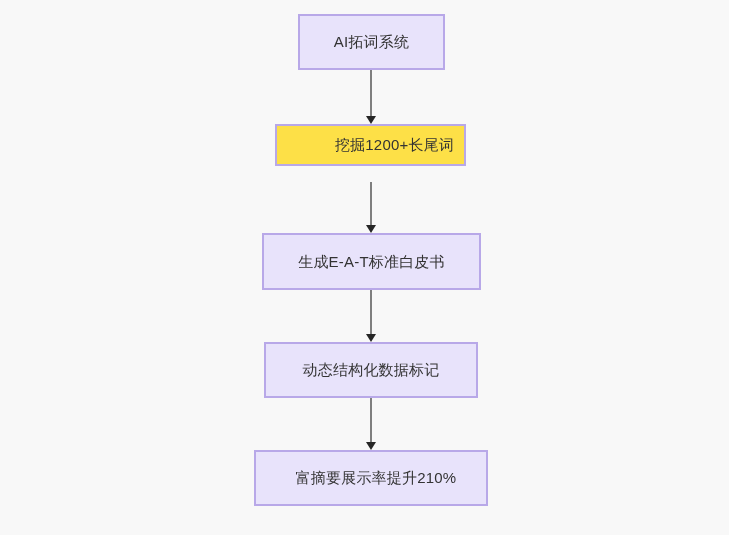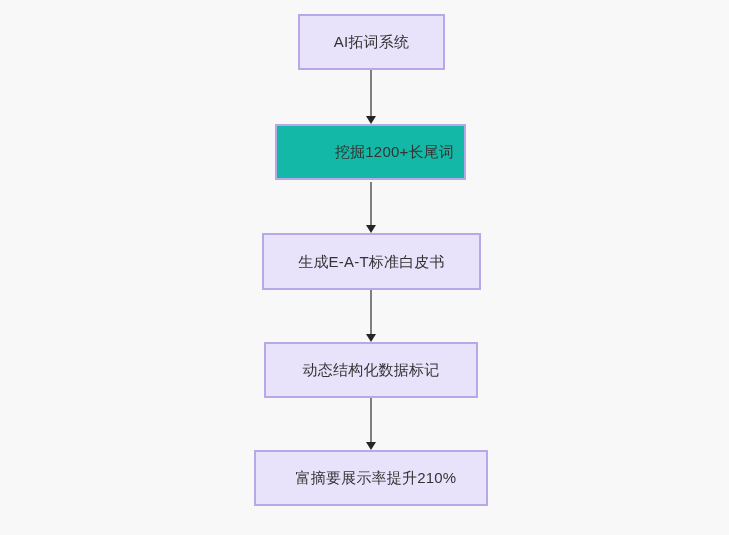--- a/index.html
+++ b/index.html
@@ -74,21 +74,21 @@
     <div class="edge-head" style="top: 44px; border-top-color: rgb(38, 38, 38);"></div>
   </div>
   <div class="edge" style="left: 371px; top: 398px;">
     <div class="edge-line" style="height: 45px; background: rgb(127, 127, 127);"></div>
     <div class="edge-head" style="top: 44px; border-top-color: rgb(38, 38, 38);"></div>
   </div>
 
   <div class="node" style="left: 298px; top: 14px; width: 147px; height: 56px; background: rgb(232, 227, 251); border-color: rgb(184, 168, 232);">
     <span class="node-label" style="color: rgb(51, 51, 51);">AI拓词系统</span>
   </div>
-  <div class="node" style="left: 275px; top: 124px; width: 191px; height: 56px; background: #14b8a6; border-color: rgb(184, 168, 232); padding-left: 48px;">
+  <div class="node" style="left: 275px; top: 124px; width: 191px; height: 42px; background: #fde047; border-color: rgb(184, 168, 232); padding-left: 48px;">
     <span class="node-label" style="color: rgb(51, 51, 51);">挖掘1200+长尾词</span>
   </div>
   <div class="node" style="left: 264px; top: 342px; width: 214px; height: 56px; background: rgb(232, 227, 251); border-color: rgb(184, 168, 232);">
     <span class="node-label" style="color: rgb(51, 51, 51);">动态结构化数据标记</span>
   </div>
   <div class="node" style="left: 262px; top: 233px; width: 219px; height: 57px; background: rgb(232, 227, 251); border-color: rgb(184, 168, 232);">
     <span class="node-label" style="color: rgb(51, 51, 51);">生成E-A-T标准白皮书</span>
   </div>
   <div class="node" style="left: 254px; top: 450px; width: 234px; height: 56px; background: rgb(232, 227, 251); border-color: rgb(184, 168, 232);">
     <span class="node-label" style="color: rgb(51, 51, 51); margin-left: 10px;">富摘要展示率提升210%</span>

